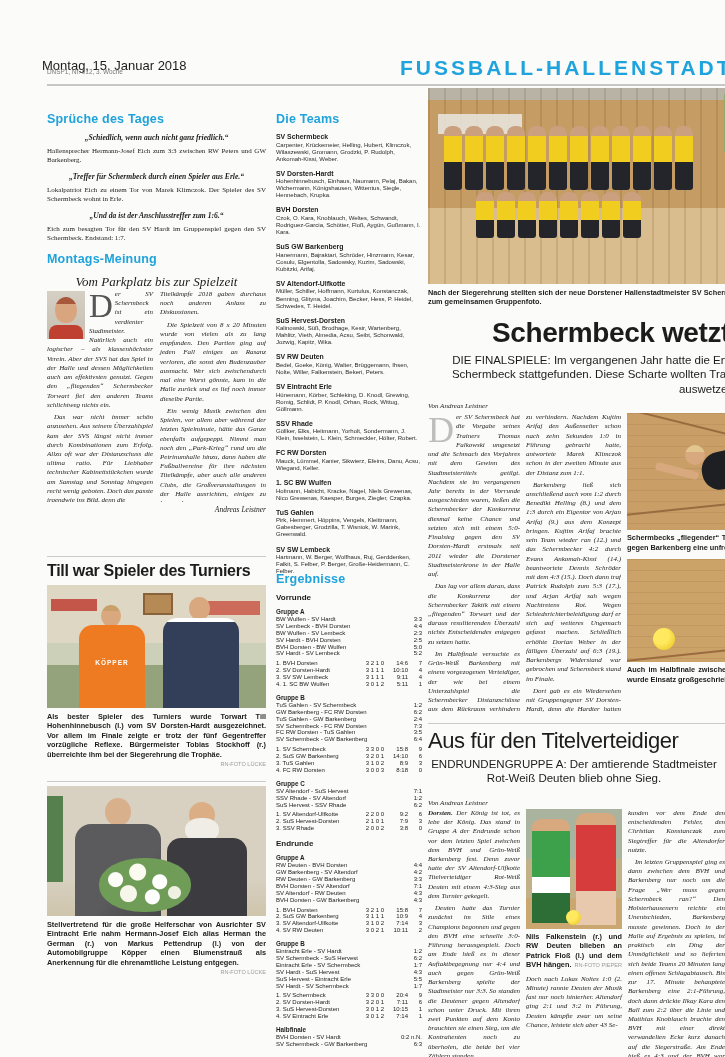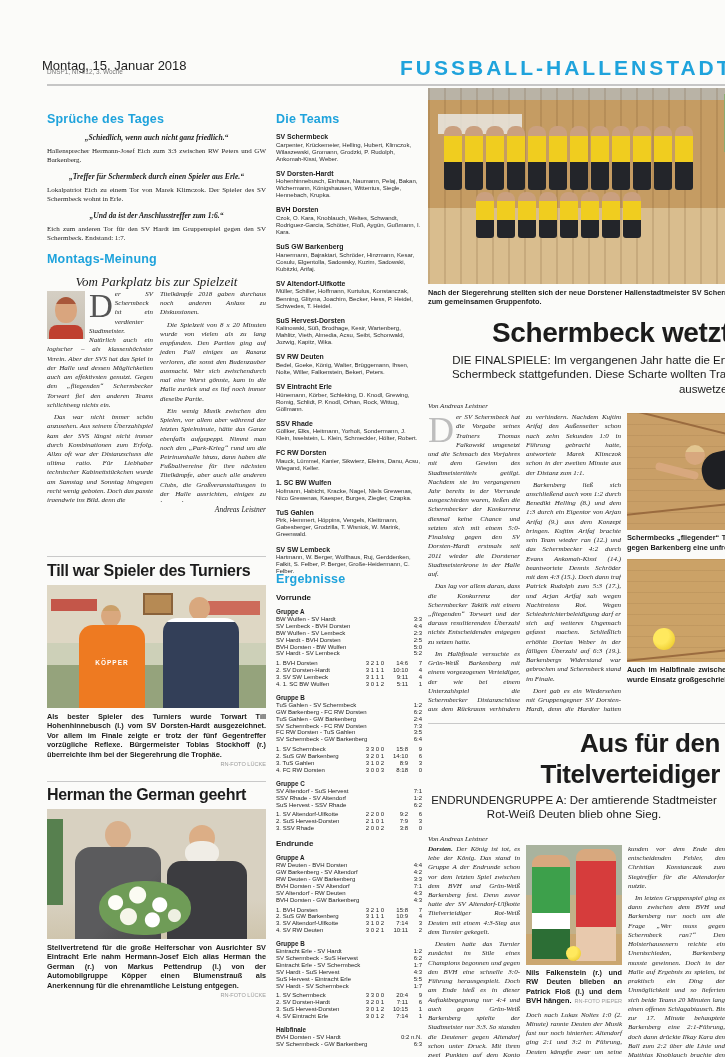--- a/index.html
+++ b/index.html
@@ -129,21 +129,21 @@
            background:linear-gradient(180deg,#e2c690 0 7px,#d8a87e 7px 100%);}
   .gk-arm{position:absolute;left:28px;top:54px;width:44px;height:8px;border-radius:4px;
           background:#d8a87e;transform:rotate(14deg);}
   .slide-photo{width:260px;height:103px;position:relative;overflow:hidden;margin-top:7px;
       background-color:#cba267;
       background-image:repeating-linear-gradient(180deg,rgba(70,40,10,.08) 0 1px,transparent 1px 11px);}
   .ball{position:absolute;left:26px;bottom:12px;width:22px;height:22px;border-radius:50%;
         background:radial-gradient(circle at 35% 35%,#ffe95e 0 40%,#e6bf18 100%);}
   .side-cap{width:260px;margin-top:3px;}
   .rule2{width:465px;height:1px;background:#c9c9c9;margin:8px 0 4px 0;}
-  .h-second{width:292px;text-align:right;font-size:26px;font-weight:bold;letter-spacing:-.4px;margin:2px 0 3px 0;}
+  .h-second{width:292px;text-align:left;font-size:22px;font-weight:normal;letter-spacing:-.4px;margin:2px 0 3px 0;}
   .sub-second{width:292px;text-align:center;font-size:11.5px;line-height:1.25;margin-bottom:13px;}
   .second-cols{display:flex;gap:6px;}
   .b-col1{width:92px;height:252px;overflow:hidden;}
   .b-col2{width:96px;}
   .b-col3{width:97px;height:260px;overflow:hidden;}
   .duel-photo{width:96px;height:120px;position:relative;overflow:hidden;
       background:linear-gradient(180deg,#a9b39e 0 42%,#c2b089 42% 74%,#caa670 74% 100%);}
   .duel-green{position:absolute;left:6px;top:10px;width:38px;height:104px;border-radius:9px 9px 0 0;
       background:linear-gradient(180deg,#d8a87e 0 12px,#3da04b 12px 58px,#ffffff 58px 74px,#2c6e35 74px 100%);}
   .duel-red{position:absolute;left:50px;top:4px;width:40px;height:112px;border-radius:9px 9px 0 0;
@@ -172,21 +172,21 @@
           <div class="stext">Hallensprecher Hermann-Josef Eich zum 3:3 zwischen RW Peters und GW Barkenberg.</div>
         </div>
 
         <div>
           <div class="squote">„Treffer für Schermbeck durch einen Spieler aus Erle.“</div>
           <div class="stext">Lokalpatriot Eich zu einem Tor von Marek Klimczok. Der Spieler des SV Schermbeck wohnt in Erle.</div>
         </div>
 
         <div>
           <div class="squote">„Und da ist der Anschlusstreffer zum 1:6.“</div>
-          <div class="stext">Eich zum anderen Tor für den SV Hardt im Gruppenspiel gegen den SV Schermbeck. Endstand: 1:7.</div>
+          <div class="stext">Eich zum besagten Tor für den SV Hardt im Gruppenspiel gegen den SV Schermbeck. Endstand: 1:7.</div>
         </div>
       </div>
   </div>
 
   <div id="montags">
     <div class="cyan-h">Montags-Meinung</div>
     <div class="kicker serif">Vom Parkplatz bis zur Spielzeit</div>
     <div class="m-cols">
       <div class="m-col body-txt">
         <span class="mini-photo">
@@ -227,21 +227,20 @@
     </div>
     <div class="cap">
       <span>Als bester Spieler des Turniers wurde Torwart Till Hohenhinnebusch (l.) vom SV Dorsten-Hardt ausgezeichnet. Vor allem im Finale zeigte er trotz der fünf Gegentreffer vorzügliche Reflexe. Bürgermeister Tobias Stockhoff (r.) überreichte ihm bei der Siegerehrung die Trophäe.</span>
       <span class="credit">RN-FOTO LÜCKE</span>
     </div>
   </div>
 
   <div class="divider" style="top:781px;"></div>
 
   <div id="herman">
-    <div class="h-sub">Herman the German geehrt</div>
     <div class="photo herman-photo">
       <span class="hp-green"></span>
       <span class="fig hm-left">
         <span class="head"></span>
         <span class="bodyshape"></span>
       </span>
       <span class="fig hm-right">
         <span class="head"></span>
         <span class="beard"></span>
         <span class="bodyshape"></span>

